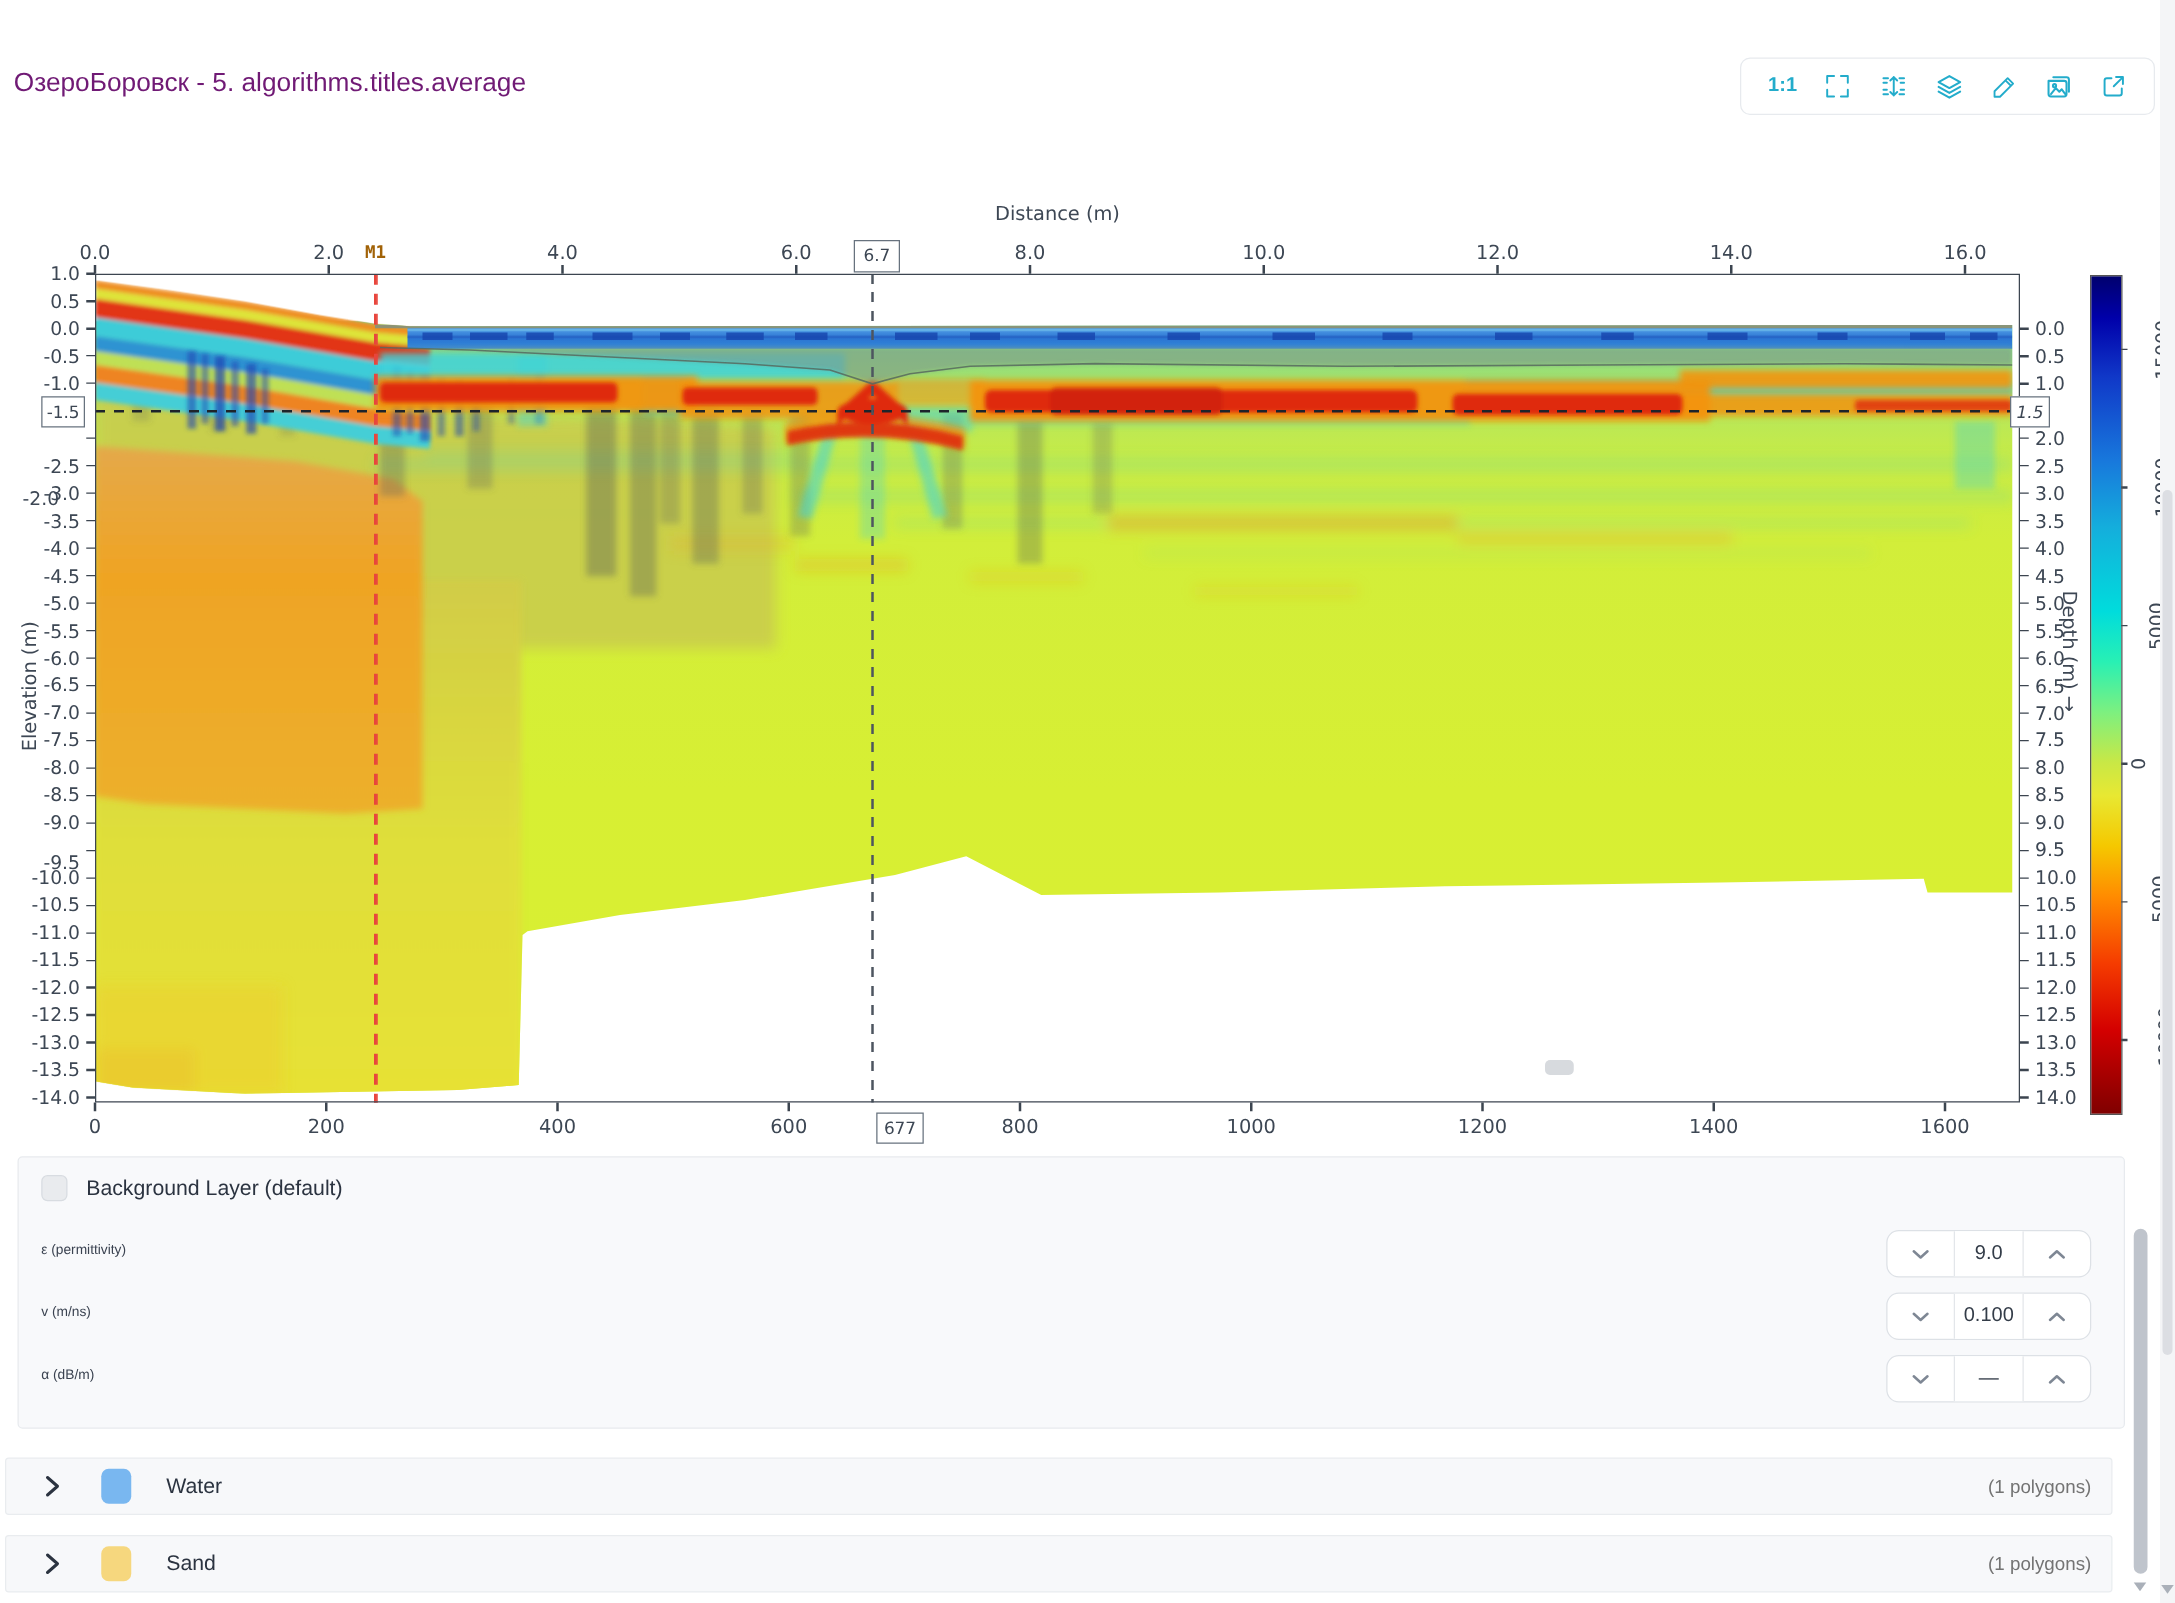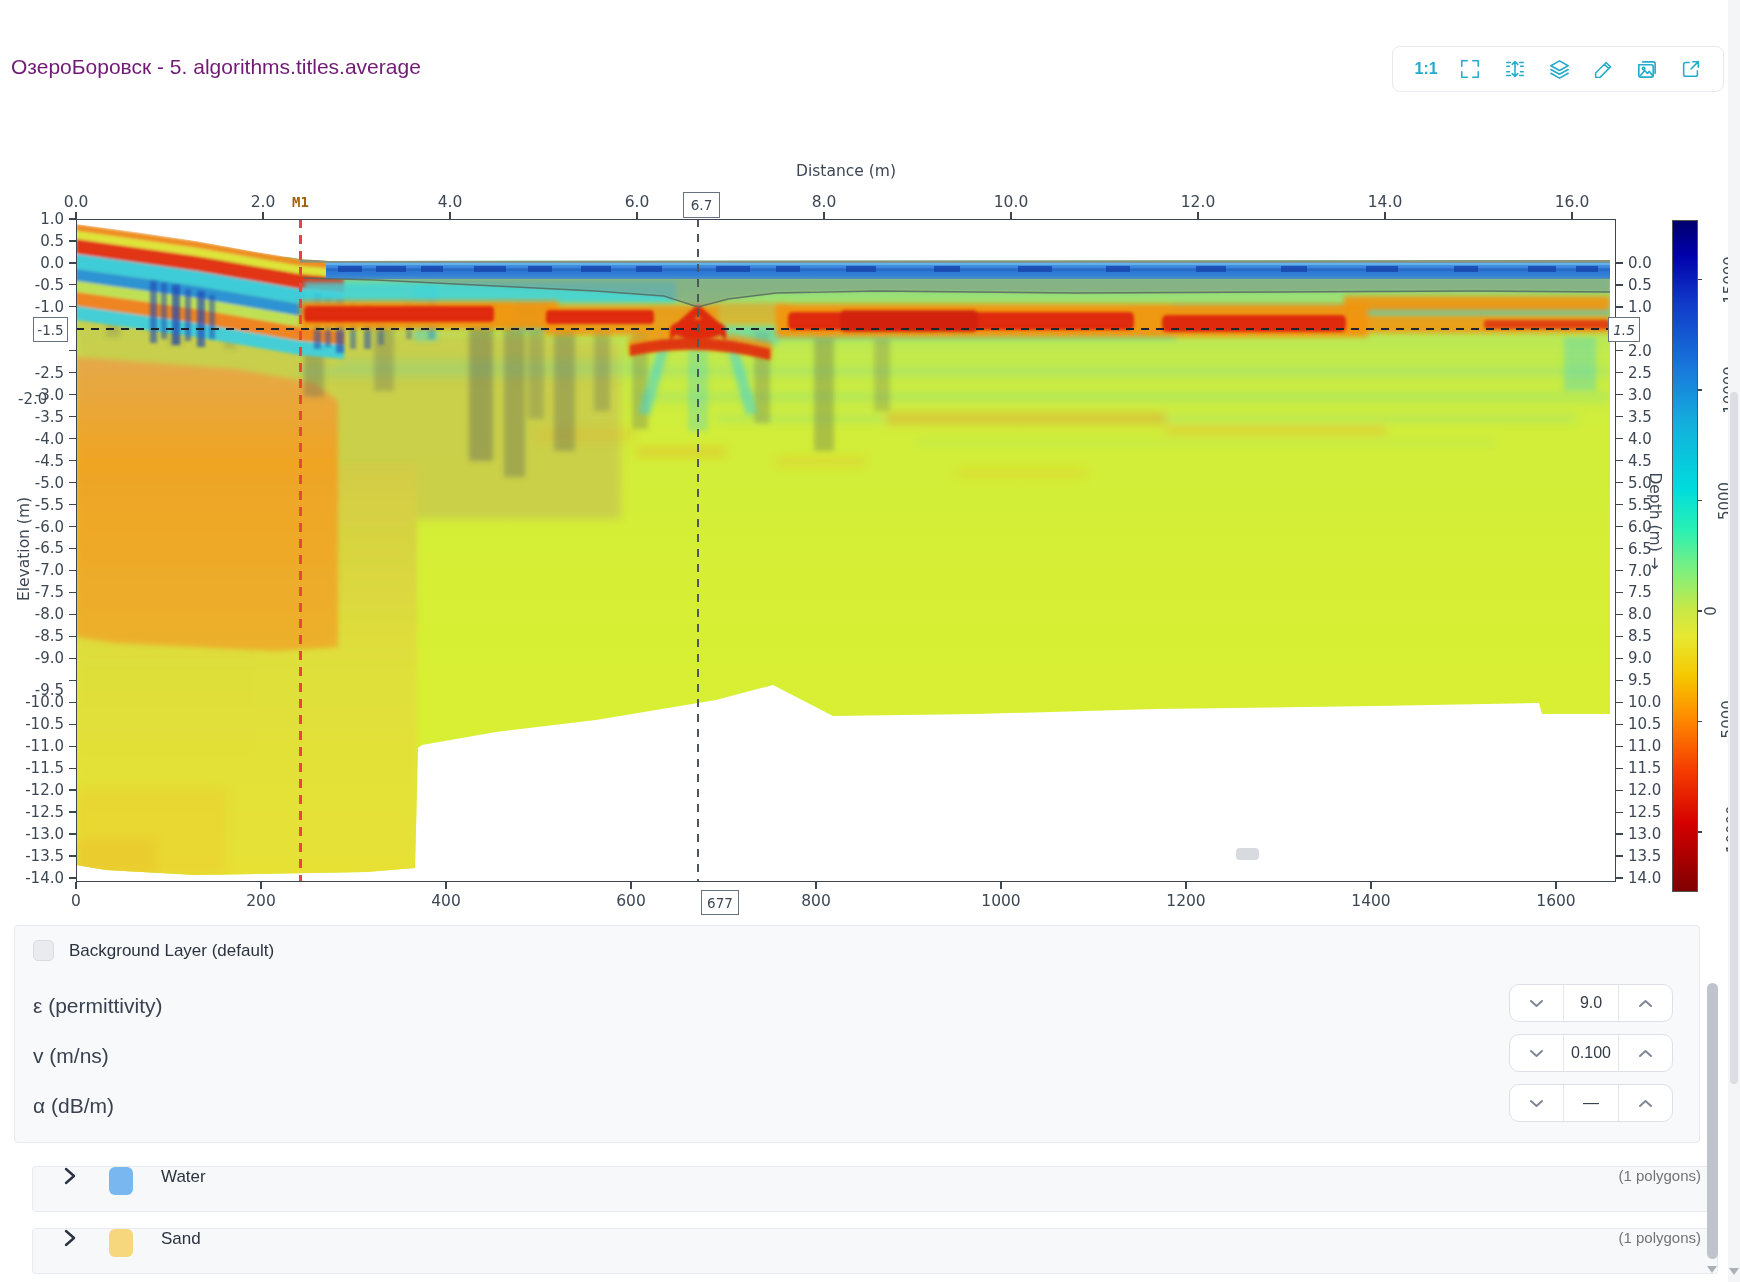--- a/index.html
+++ b/index.html
@@ -52,31 +52,31 @@
   
   .panel{position:absolute;left:0;top:912px;width:1740px;height:370px;background:#fff;}
   .card{position:absolute;left:14px;width:1686px;background:#f8f9fb;border:1px solid #e7eaee;
         border-radius:4px;box-sizing:border-box;}
   .main-card{top:13px;height:218px;}
   .chk-row{position:absolute;left:18px;top:14px;display:flex;align-items:center;gap:15px;}
   .checkbox{width:21px;height:21px;border-radius:5px;background:#e9ebee;border:1px solid #d8dce1;
         box-sizing:border-box;cursor:pointer;}
   .chk-label{font-size:17px;color:#2b3340;}
   .prow{position:absolute;left:18px;right:26px;height:40px;}
-  .plabel{position:absolute;left:0;top:10px;font-size:21px;color:#3a4250;}
+  .plabel{position:absolute;left:0;top:10px;font-size:11px;color:#3a4250;}
   .stepper{position:absolute;right:0;top:0;width:164px;height:38px;background:#fff;
         border:1px solid #dde1e6;border-radius:10px;display:flex;box-sizing:border-box;}
   .step-btn{flex:0 0 53px;display:flex;align-items:center;justify-content:center;cursor:pointer;
         background:transparent;border:none;}
   .step-btn svg{stroke:#7e8794;fill:none;stroke-width:2;stroke-linecap:round;stroke-linejoin:round;}
   .step-val{flex:1;border-left:1px solid #e3e6ea;border-right:1px solid #e3e6ea;display:flex;
         align-items:center;justify-content:center;font-size:16px;color:#333c48;background:#fff;}
-  .layer-card{position:absolute;left:32px;width:1686px;height:46px;background:#f7f8fa;
+  .layer-card{position:absolute;left:4px;width:1686px;height:46px;background:#f7f8fa;
         border:1px solid #e9ecef;border-radius:3px;box-sizing:border-box;display:flex;
-        align-items:flex-start;cursor:pointer;gap:14px;}
+        align-items:center;cursor:pointer;gap:14px;}
   .lchev{margin-left:30px;display:flex;}
   .lchev svg{stroke:#2b3340;fill:none;stroke-width:2.4;stroke-linecap:round;stroke-linejoin:round;}
   .lswatch{width:24px;height:28px;border-radius:6px;margin-left:18px;}
   .lname{margin-left:14px;font-size:17px;color:#2b3340;}
   .lcount{margin-left:auto;margin-right:16px;font-size:15px;color:#737373;}
   
   .sb-track{position:absolute;left:1728px;top:0;width:12px;height:1282px;background:#f4f5f7;}
   .sb-thumb{position:absolute;left:1730px;top:392px;width:8px;height:692px;background:#dcdee3;border-radius:4px;}
   .sb2-thumb{position:absolute;left:1707px;top:983px;width:11px;height:276px;background:#bfc4cc;border-radius:6px;}
   .sb-arrow{position:absolute;width:0;height:0;border-left:5px solid transparent;

